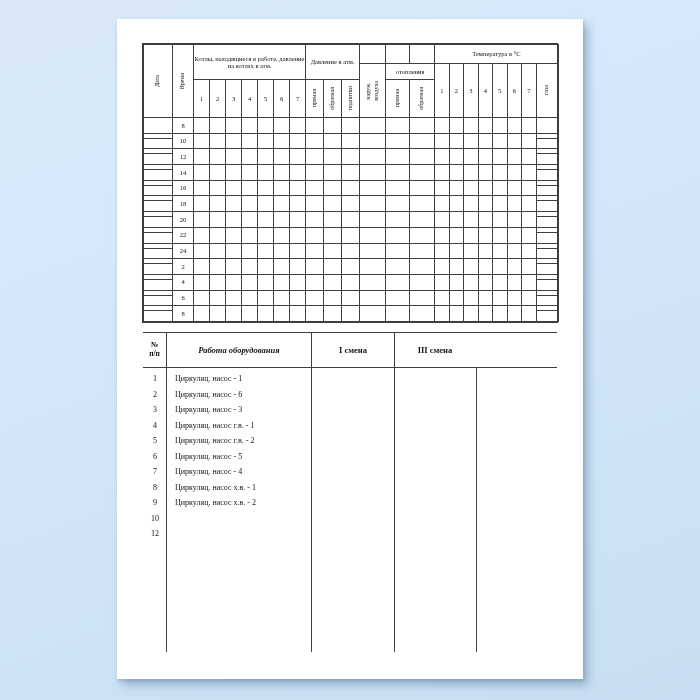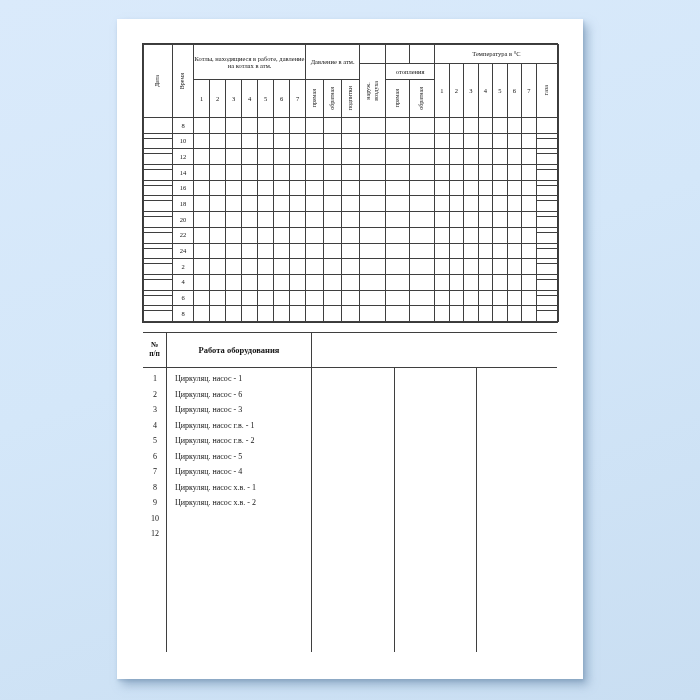--- a/index.html
+++ b/index.html
@@ -49,21 +49,21 @@
   }
   .bt-header{
     display:flex;height:36px;box-sizing:border-box;
     border-top:1px solid #3f3f3f;border-bottom:1px solid #3f3f3f;
   }
   .bt-header .cell{
     box-sizing:border-box;display:flex;align-items:center;justify-content:center;
     font-weight:bold;font-size:8.5px;text-align:center;
   }
   .bt-header .cell.v{border-right:1px solid #3f3f3f;}
-  .c-num{width:24px;}.c-work{width:145px;}.c-s1{width:83px;}.c-s2{width:82px;}.c-s3{width:80px;}
+  .c-num{width:24px;}.c-work{width:145px;font-style:italic;}.c-s1{width:83px;}.c-s2{width:82px;}.c-s3{width:80px;}
   .numhdr{font-size:7.5px;line-height:1.15;font-weight:bold;}
   .bt-body{position:relative;height:284px;}
   .vline{position:absolute;top:0;width:1px;height:100%;background:#3f3f3f;}
   .vl-1{left:23px;}.vl-2{left:168px;}.vl-3{left:251px;}.vl-4{left:333px;}
   .bt-rows{padding-top:3px;}
   .bt-row{display:flex;height:15.5px;line-height:15.5px;font-size:8px;}
   .bt-row .num{width:24px;text-align:center;}
   .bt-row .label{padding-left:8px;text-align:right;}
 </style>
 </head>
@@ -482,20 +482,22 @@
           </tbody>
       </table>
     </div>
 
     <div class="bt">
       <div class="bt-header">
         <div class="cell c-num v">
           <div class="numhdr"><span>№</span><br><span>п/п</span></div>
         </div>
         <div class="cell c-work v">Работа оборудования</div>
+        <div class="cell c-s1 v">I смена</div>
+        <div class="cell c-s3">III смена</div>
       </div>
       <div class="bt-body">
         <div class="vline vl-1"></div>
         <div class="vline vl-2"></div>
         <div class="vline vl-3"></div>
         <div class="vline vl-4"></div>
         <div class="bt-rows" id="bt-rows">
             <div class="bt-row">
               <span class="num">1</span>
               <span class="label">Циркуляц. насос - 1</span>

